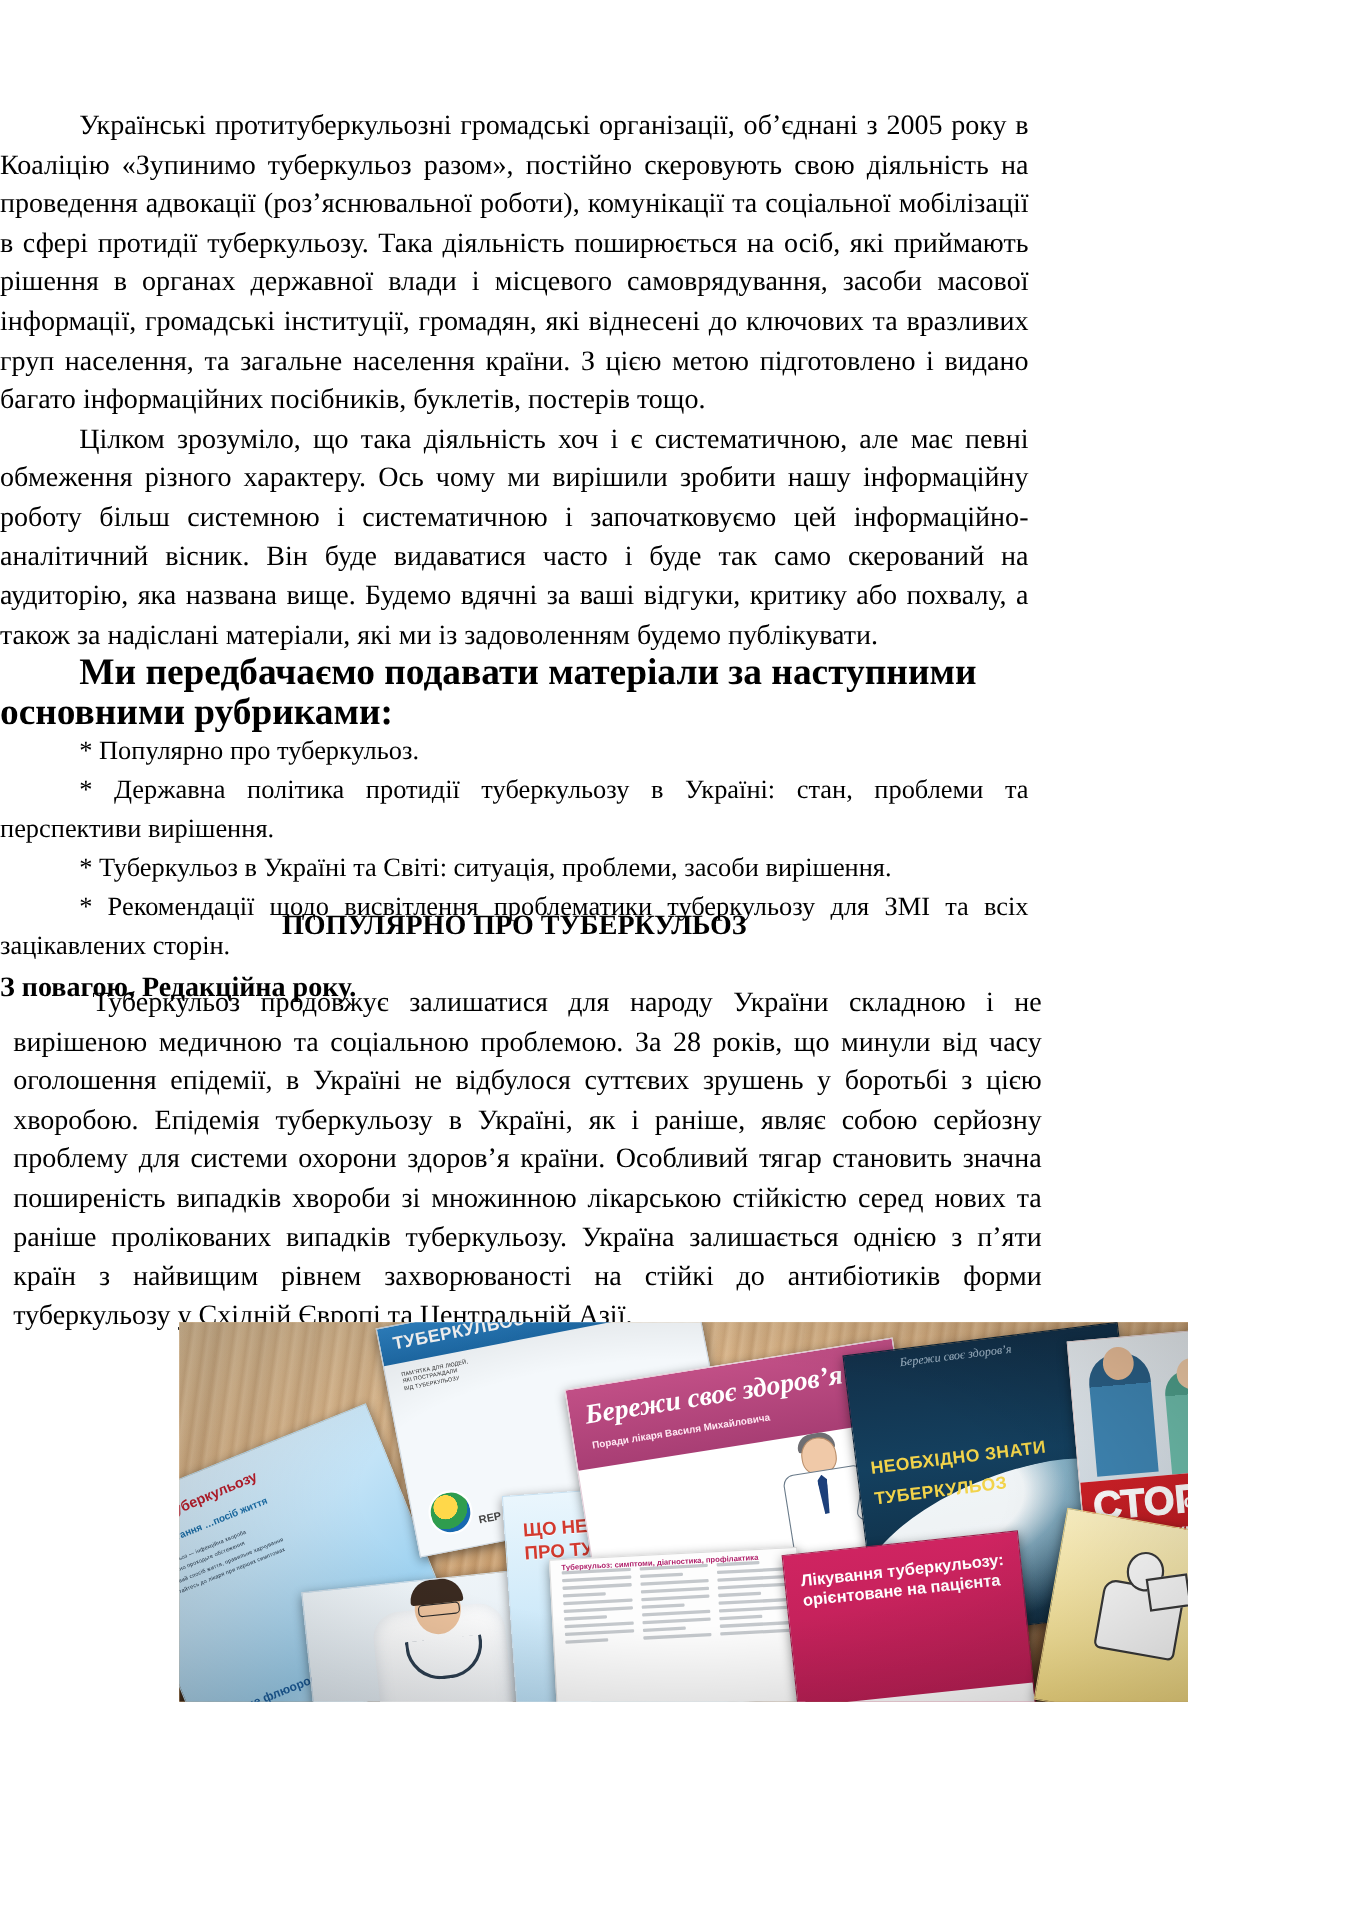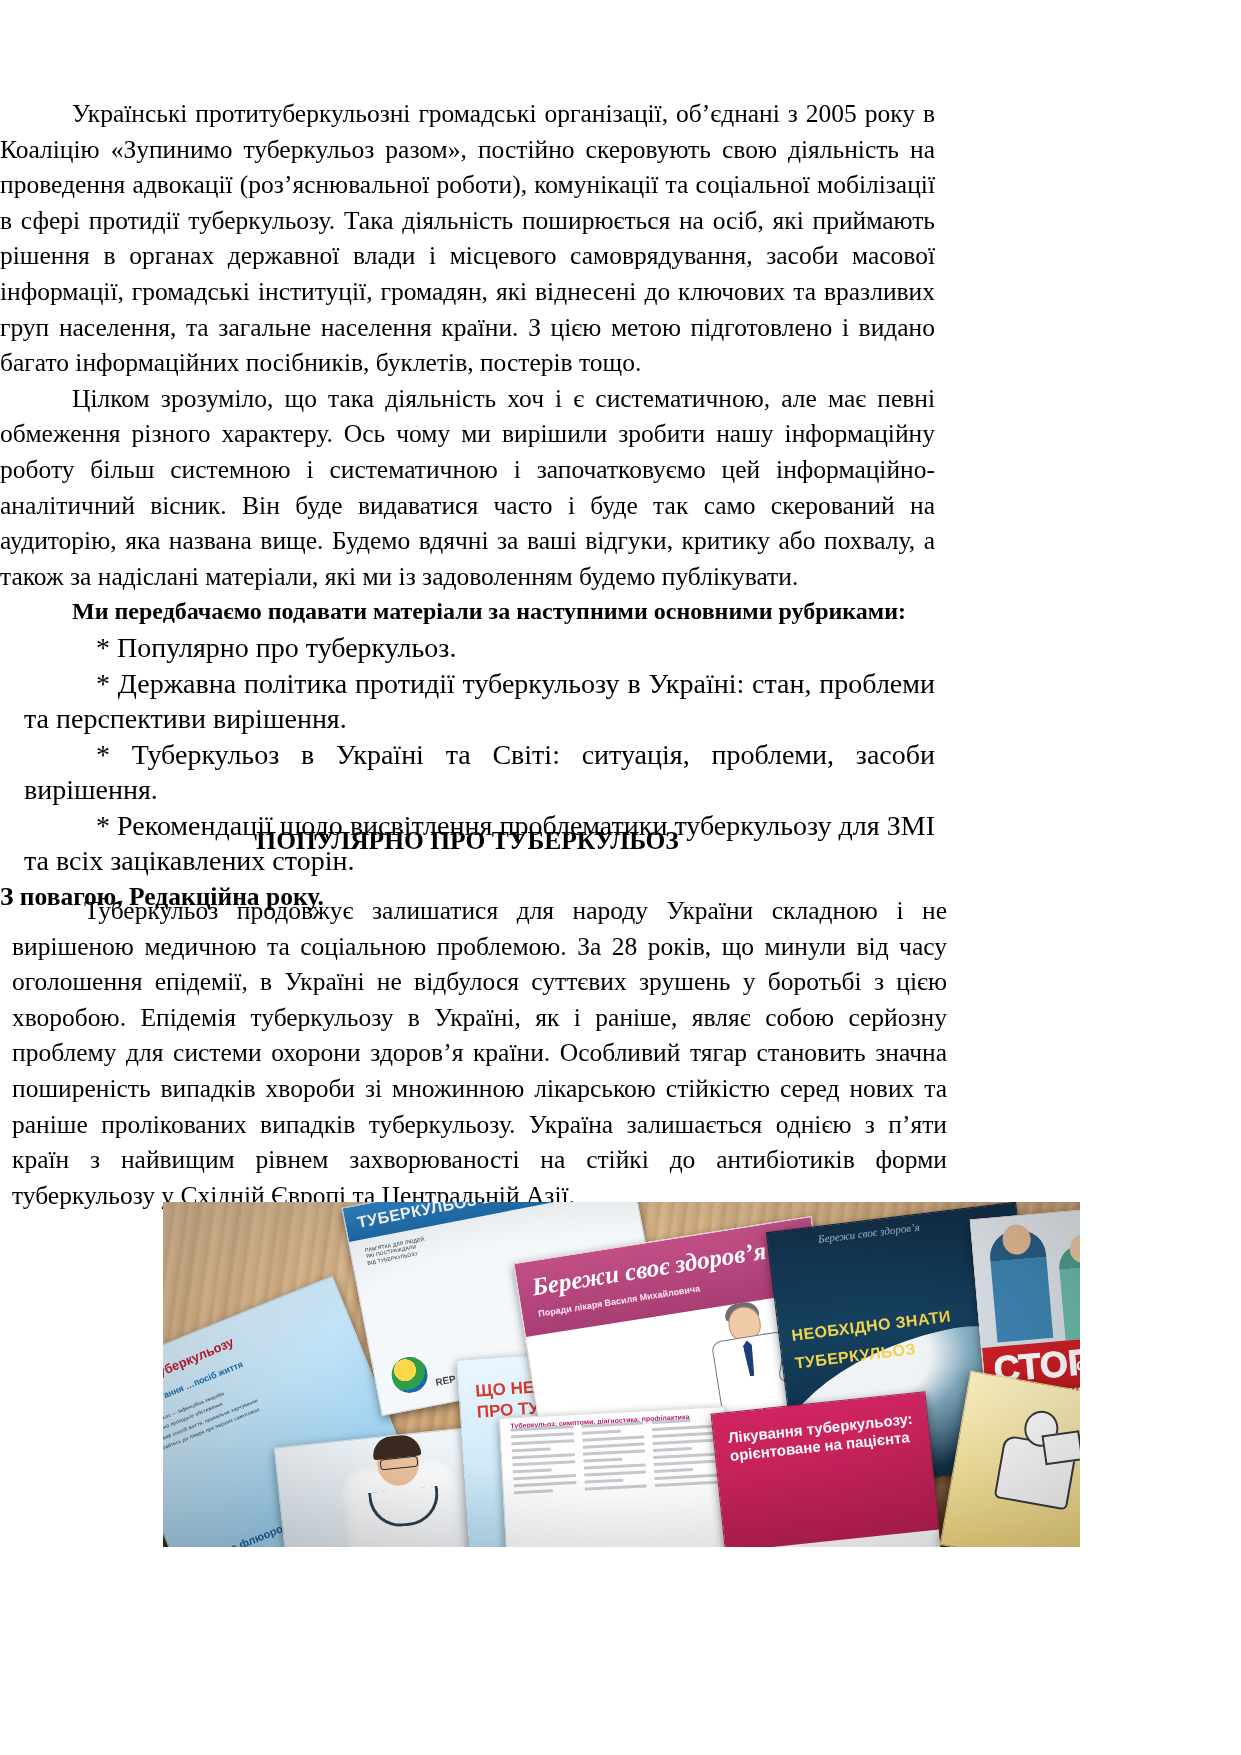--- a/index.html
+++ b/index.html
@@ -61,35 +61,34 @@
     font-size: 25.5px;
     line-height: 35.6px;
     text-align: justify;
     text-justify: inter-word;
     margin: 0;
     text-indent: 72px;
     -webkit-hyphens: none;
     hyphens: none;
   }
   p.bold-lead {
-    font-size: 24px;
+    font-size: 34px;
     line-height: 35.6px;
     margin: 0;
     font-weight: bold;
     text-indent: 72px;
     text-align: left;
   }
   p.list-item {
-    font-size: 28px;
+    font-size: 24px;
     line-height: 35.6px;
     margin: 0;
     text-indent: 72px;
     text-align: justify;
     text-align-last: left;
-    padding-left: 24px;
   }
   p.list-item.justified-wrap {
     text-align: justify;
     text-align-last: left;
   }
   p.signature {
     font-size: 25.5px;
     line-height: 35.6px;
     margin: 0;
     font-weight: bold;

